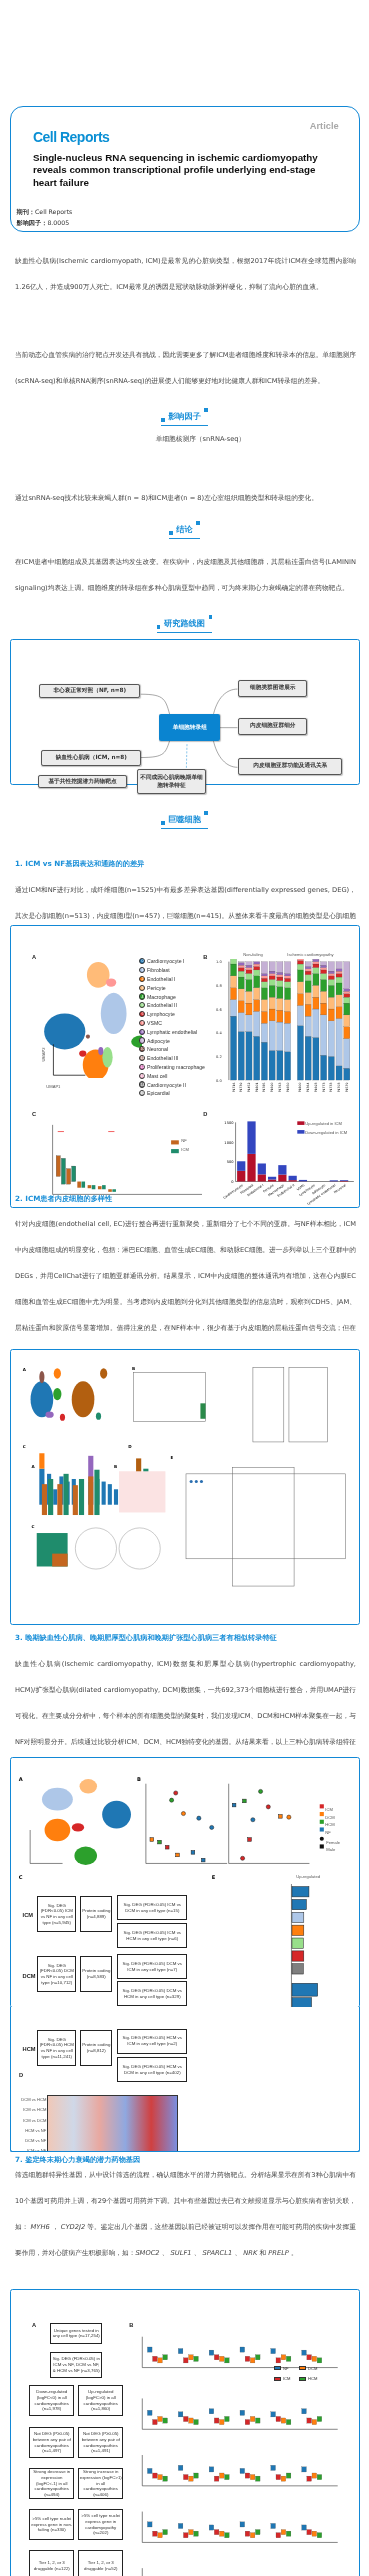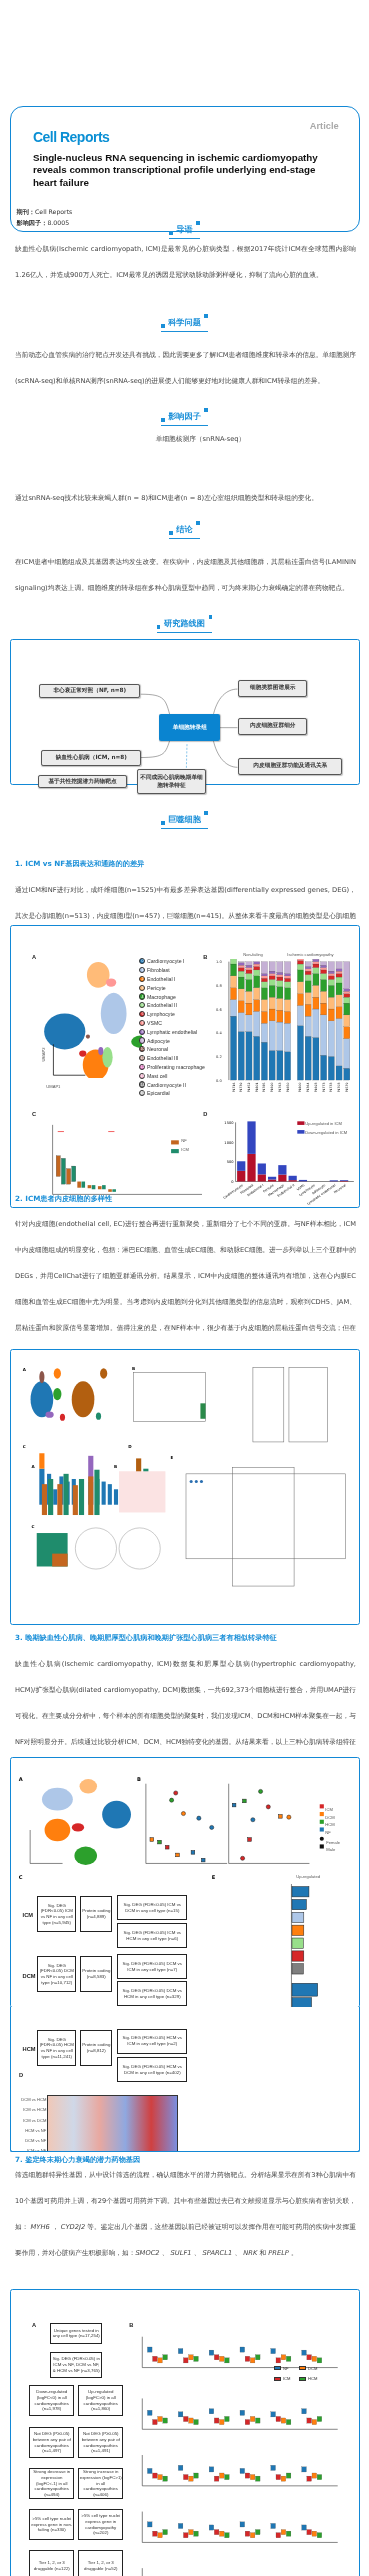--- a/index.html
+++ b/index.html
@@ -61,28 +61,22 @@
   <div class="article-head card">
     <div class="article-label">Article</div>
     <div class="journal-logo">Cell Reports</div>
     <div class="article-title">Single-nucleus RNA sequencing in ischemic cardiomyopathy reveals common transcriptional profile underlying end-stage heart failure</div>
     <div class="meta">
       <div><b>期刊：</b><span>Cell Reports</span></div>
       <div><b>影响因子：</b><span>8.0005</span></div>
     </div>
   </div>
 
-  <div class="sec-head" style="top:224px;">
-    <span class="wrap"><span class="sq1"></span><span class="t">导语</span><span class="sq2"></span></span>
-  </div>
-  <div class="para" style="top:236px;">缺血性心肌病(Ischemic cardiomyopath, ICM)是最常见的心脏病类型，根据2017年统计ICM在全球范围内影响1.26亿人，并造成900万人死亡。ICM最常见的诱因是冠状动脉动脉粥样硬化，抑制了流向心脏的血液。</div>
-
-  <div class="sec-head" style="top:317px;">
-    <span class="wrap"><span class="sq1"></span><span class="t">科学问题</span><span class="sq2"></span></span>
-  </div>
+  <div class="para" style="top:248px;">缺血性心肌病(Ischemic cardiomyopath, ICM)是最常见的心脏病类型，根据2017年统计ICM在全球范围内影响1.26亿人，并造成900万人死亡。ICM最常见的诱因是冠状动脉动脉粥样硬化，抑制了流向心脏的血液。</div>
+
   <div class="para" style="top:342px;">当前动态心血管疾病的治疗靶点开发还具有挑战，因此需要更多了解ICM患者细胞维度和转录本的信息。单细胞测序(scRNA-seq)和单核RNA测序(snRNA-seq)的进展使人们能够更好地对比健康人群和ICM转录组的差异。</div>
 
   <div class="sec-head" style="top:411px;">
     <span class="wrap"><span class="sq1"></span><span class="t">影响因子</span><span class="sq2"></span></span>
   </div>
   <div class="center-line" style="top:435px;">单细胞核测序（snRNA-seq）</div>
 
   <div class="center-line" style="top:494px; text-align:left; left:15px;">通过snRNA-seq技术比较未衰竭人群(n = 8)和ICM患者(n = 8)左心室组织细胞类型和转录组的变化。</div>
 
   <div class="sec-head" style="top:524px;">

